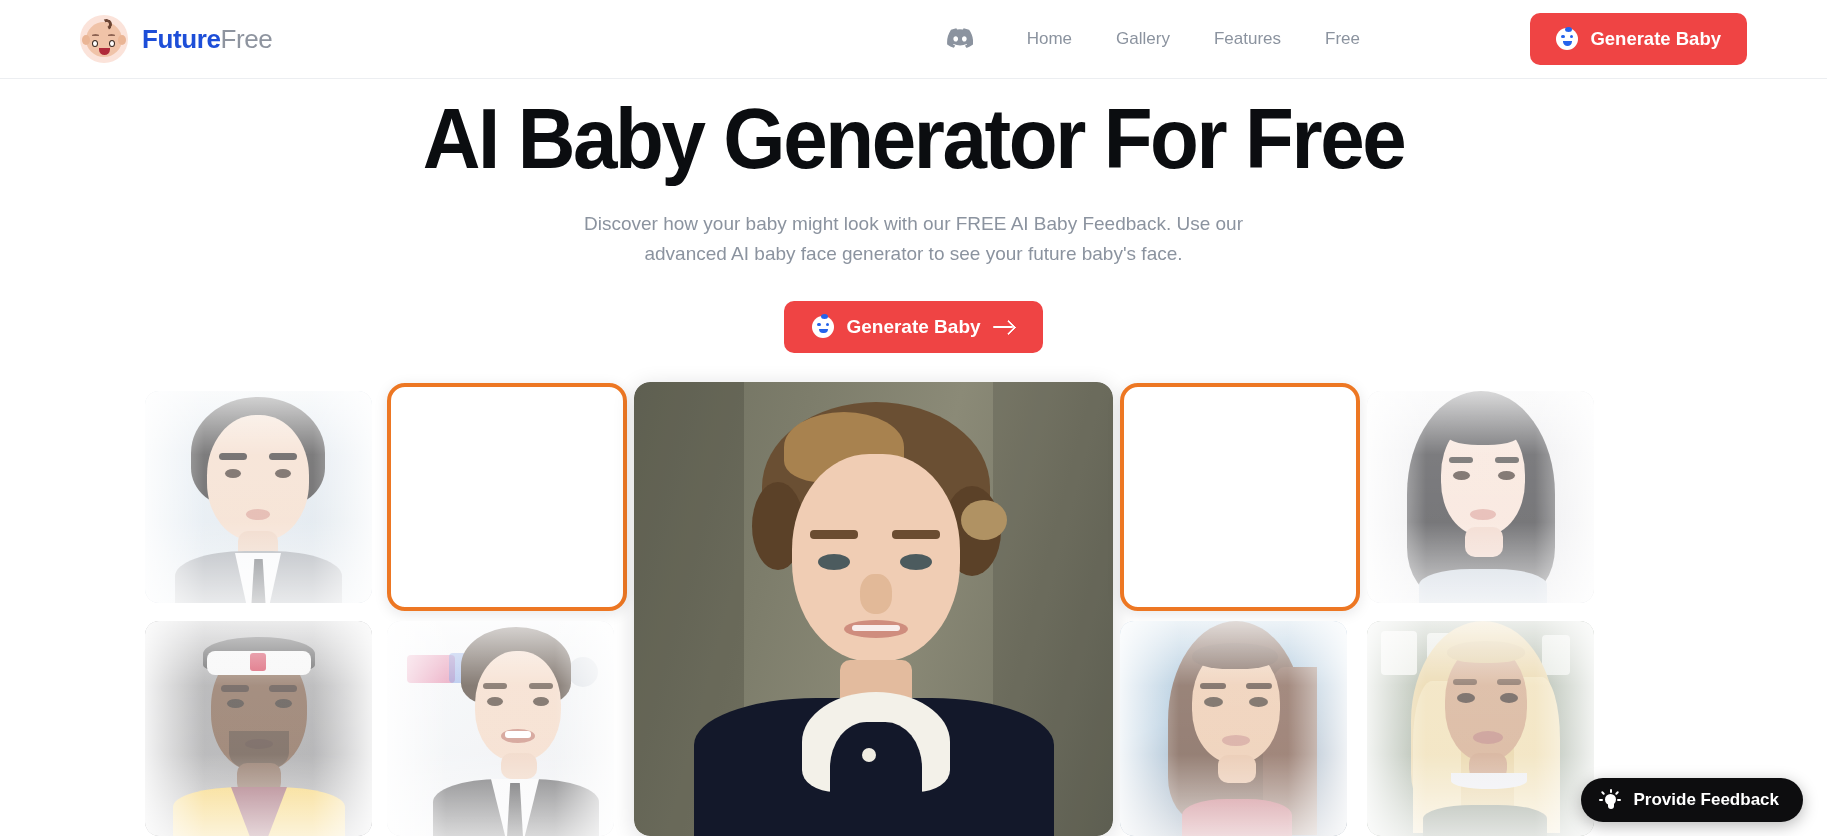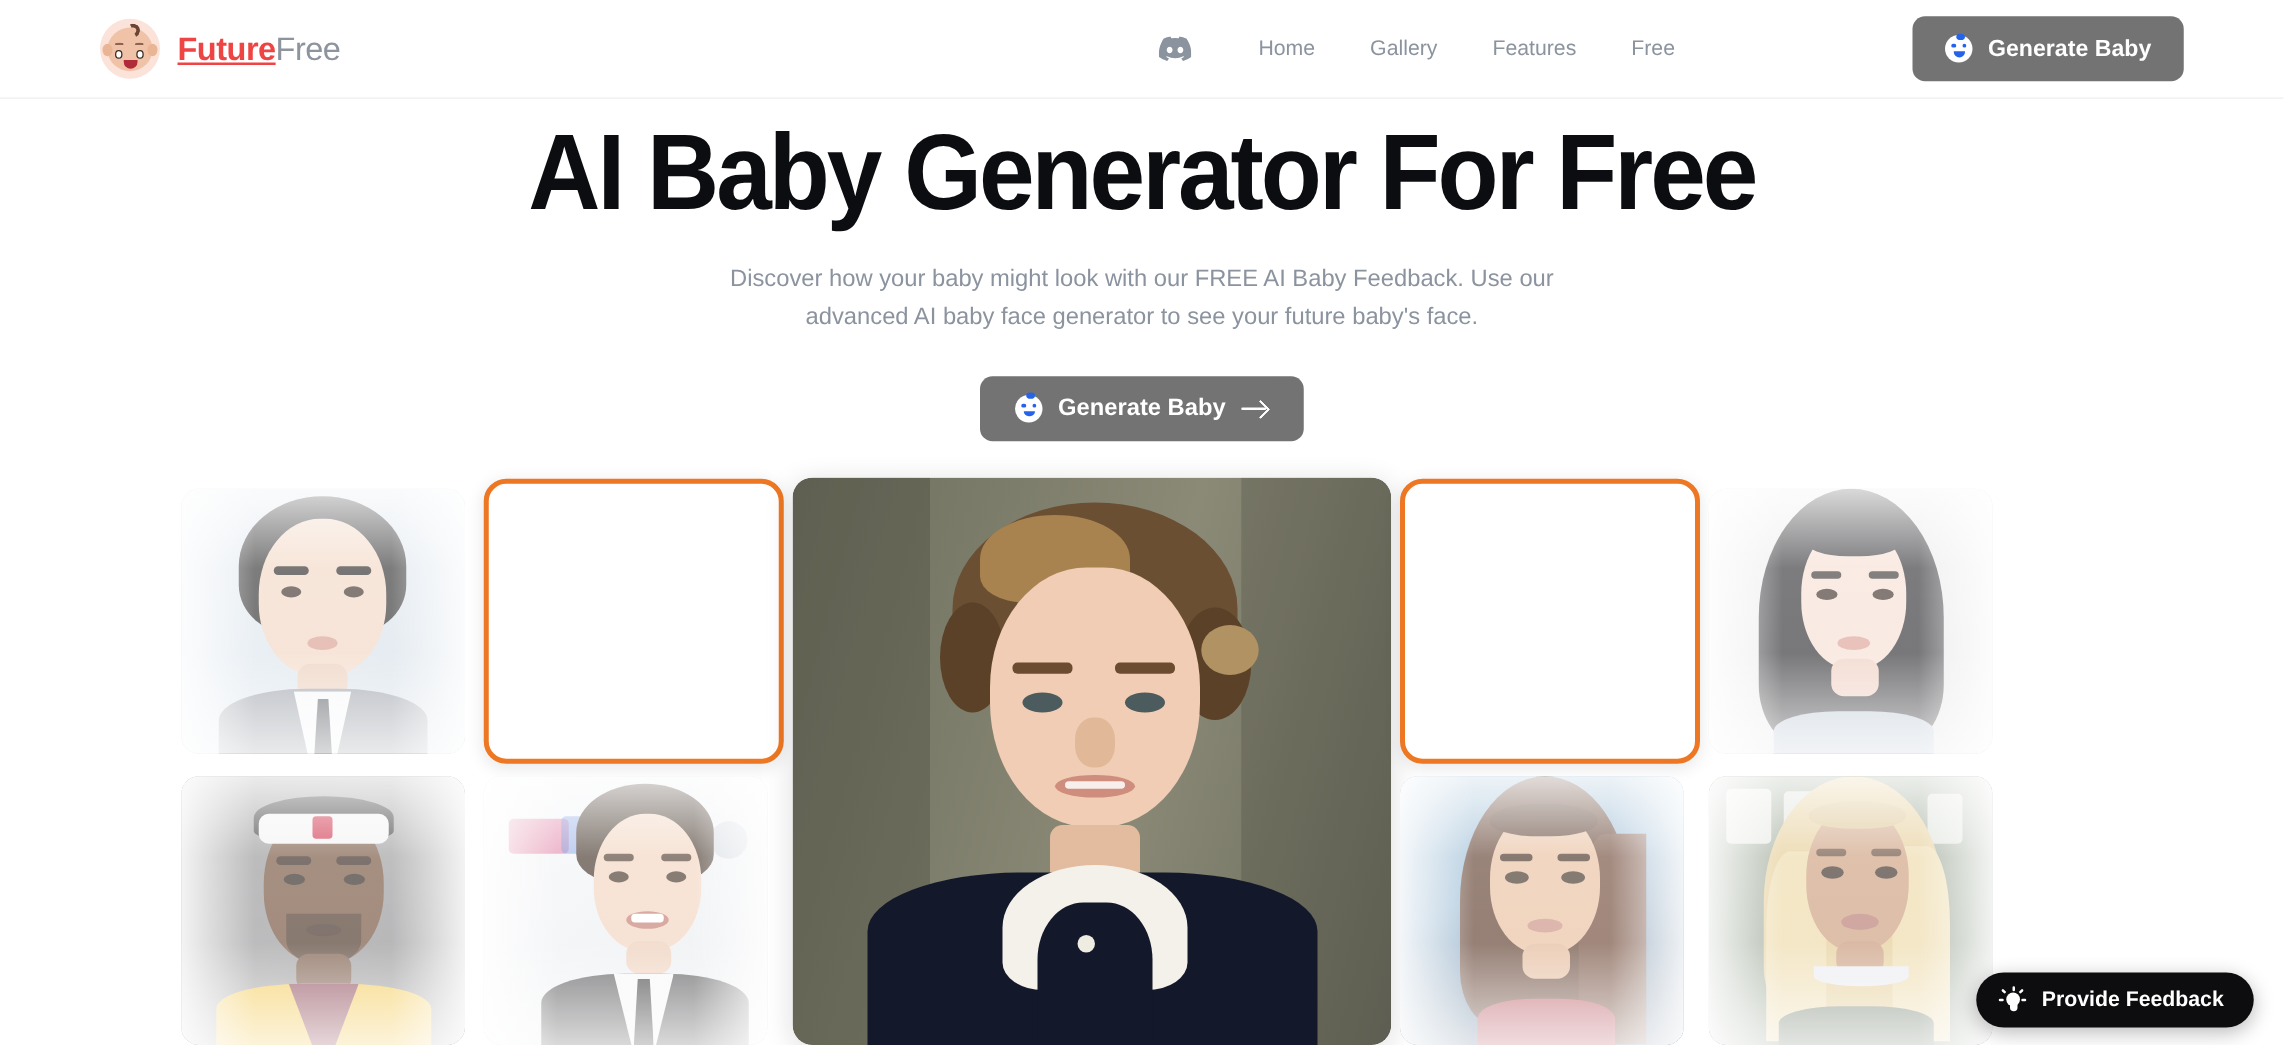--- a/index.html
+++ b/index.html
@@ -101,28 +101,27 @@
   .brand-mark .bm-eye-r { left: 29px; }
   .brand-mark .bm-mouth {
     position: absolute;
     left: 19px; top: 33px;
     width: 11px; height: 7px;
     background: #b02a3a;
     border-radius: 0 0 11px 11px;
   }
 
   .brand-text { font-size: 26px; letter-spacing: -0.4px; white-space: nowrap; }
-  .brand-text .b1 { font-weight: 700; color: #ef4444; text-decoration: underline; }
+  .brand-text .b1 { font-weight: 700; color: #1d4ed8; }
   .brand-text .b2 { font-weight: 400; color: #8e949f; }
 
   .nav {
     position: absolute;
-    right: 465px;
+    right: 445px;
     display: flex;
-    align-items: center;
     gap: 0px;
   }
   .nav-discord {
     width: 30px; height: 30px;
     margin-right: 30px;
     display: flex; align-items: center; justify-content: center;
     cursor: pointer;
   }
   .nav-link {
     font-size: 17px;
@@ -130,21 +129,21 @@
     padding: 6px 22px;
     cursor: pointer;
     white-space: nowrap;
   }
 
   .btn-blue {
     display: inline-flex;
     align-items: center;
     justify-content: center;
     gap: 12px;
-    background: #737373;
+    background: #ef4444;
     color: #ffffff;
     border: none;
     border-radius: 10px;
     font-weight: 700;
     cursor: pointer;
     font-family: "Liberation Sans", sans-serif;
     white-space: nowrap;
   }
 
   .header-cta {

